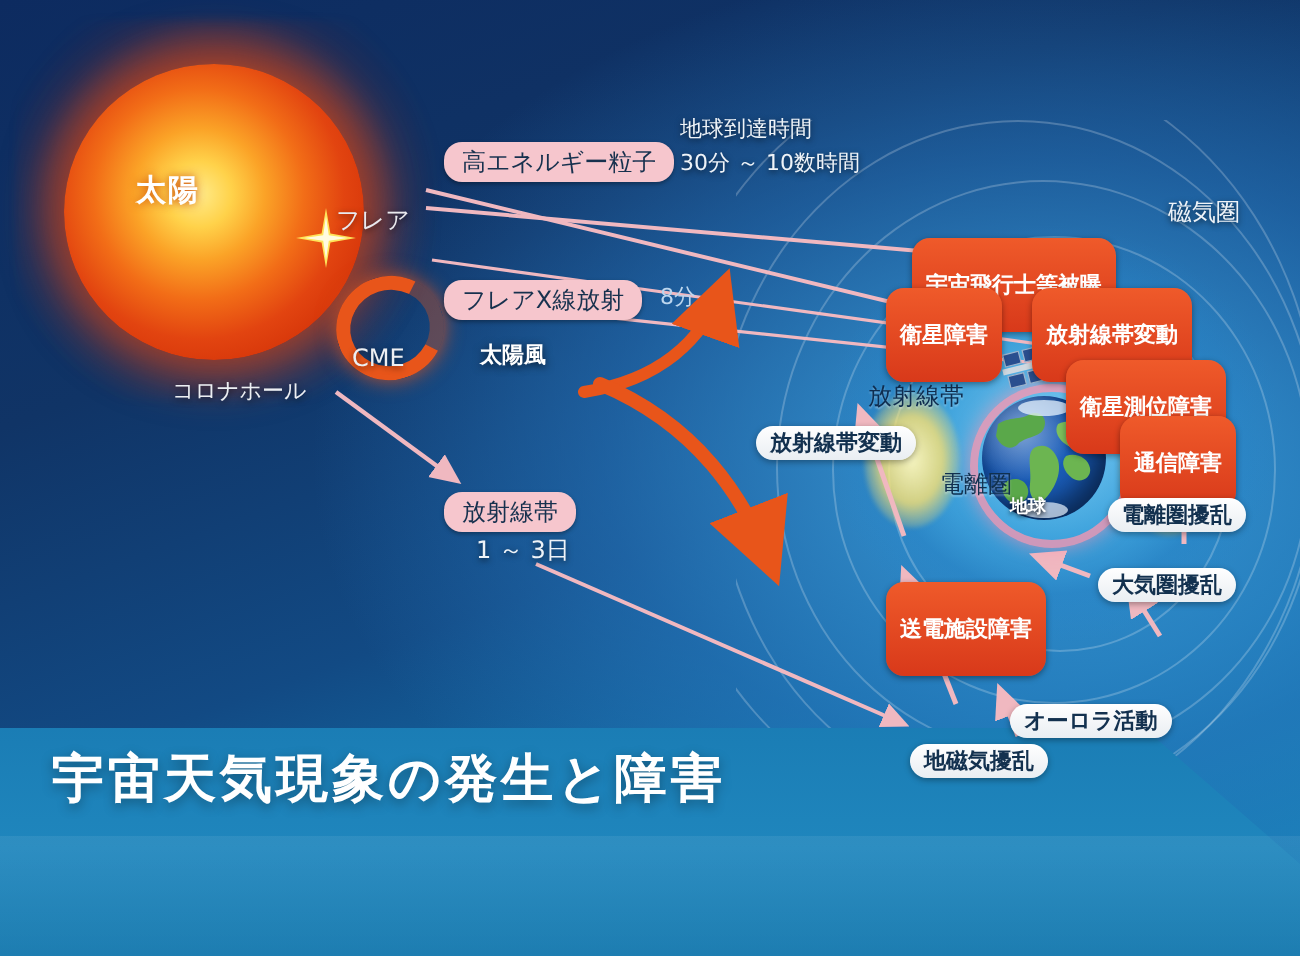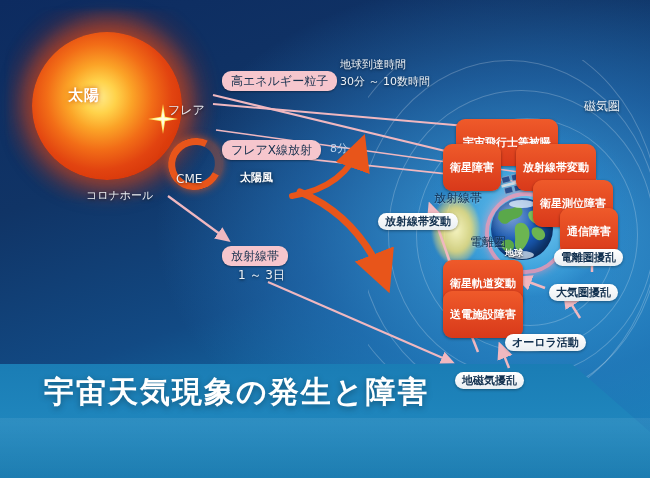--- a/index.html
+++ b/index.html
@@ -113,21 +113,21 @@
   .pill-white{
     background:linear-gradient(180deg,#ffffff,#e9eef2);color:#13314f;border-radius:9px;
     padding:3px 7px;font-size:11px;font-weight:bold;box-shadow:0 1px 3px rgba(0,0,0,.35);
   }
   .txt-plain{color:#eef3f8;font-size:11px;text-shadow:0 1px 3px rgba(0,0,0,.65);}
   .txt-bold-white{color:#fff;font-size:11px;font-weight:bold;text-shadow:0 1px 4px rgba(0,0,0,.7);}
   .txt-dark{color:#123055;font-size:11px;font-weight:normal;text-shadow:0 1px 1px rgba(255,255,255,.35);}
   .txt-blue-small{color:#bcd6ee;font-size:11px;}
 
   .title{
-    position:absolute;left:44px;top:372px;color:#fff;font-size:30px;font-weight:bold;
+    position:absolute;left:26px;top:372px;color:#fff;font-size:26px;font-weight:bold;
     letter-spacing:2px;text-shadow:0 2px 6px rgba(0,0,0,.35);text-align:right;
   }
 
   svg.ovl{position:absolute;left:0;top:0;width:650px;height:478px;pointer-events:none;}
 </style>
 </head>
 <body>
 
 <div id="stage">
 
@@ -236,23 +236,22 @@
 
   <div class="lb txt-plain" style="left:584px;top:100px;font-size:12px;">磁気圏</div>
   <div class="lb txt-dark" style="left:434px;top:192px;font-size:12px;color:#0f2d4f;">放射線帯</div>
   <div class="lb txt-dark" style="left:470px;top:236px;font-size:12px;color:#10304f;">電離圏</div>
 
   <div class="lb pill-red" style="left:456px;top:119px;">宇宙飛行士等被曝</div>
   <div class="lb pill-red" style="left:443px;top:144px;">衛星障害</div>
   <div class="lb pill-red" style="left:516px;top:144px;">放射線帯変動</div>
   <div class="lb pill-red" style="left:533px;top:180px;">衛星測位障害</div>
   <div class="lb pill-red" style="left:560px;top:208px;">通信障害</div>
-  <div class="lb pill-red" style="left:443px;top:260px;">衛星軌道変動</div>
   <div class="lb pill-red" style="left:443px;top:291px;">送電施設障害</div>
 
   <div class="lb pill-white" style="left:378px;top:213px;">放射線帯変動</div>
   <div class="lb pill-white" style="left:554px;top:249px;">電離圏擾乱</div>
   <div class="lb pill-white" style="left:549px;top:284px;">大気圏擾乱</div>
-  <div class="lb pill-white" style="left:505px;top:334px;">オーロラ活動</div>
+  <div class="lb pill-white" style="left:505px;top:352px;">オーロラ活動</div>
   <div class="lb pill-white" style="left:455px;top:372px;">地磁気擾乱</div>
 
   <div class="title">宇宙天気現象の発生と障害</div>
 </div>
 
 </body></html>

